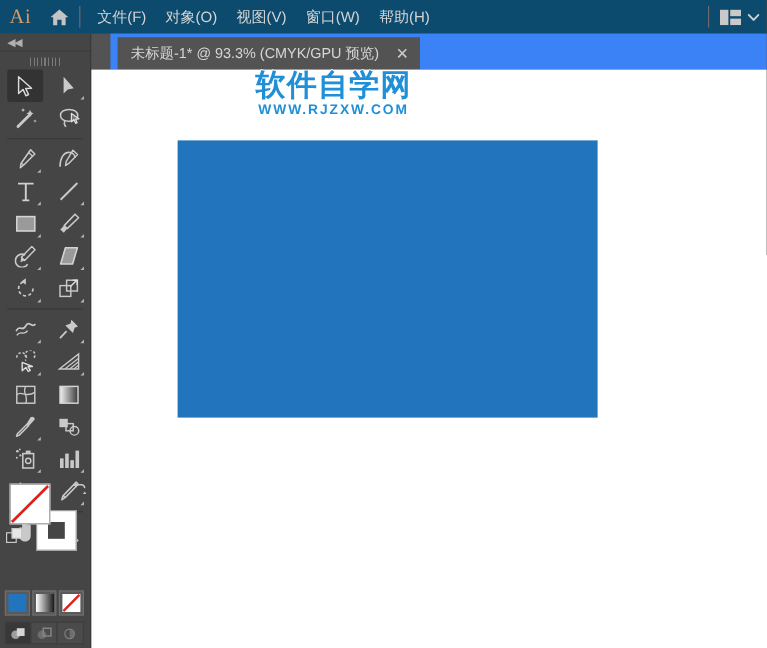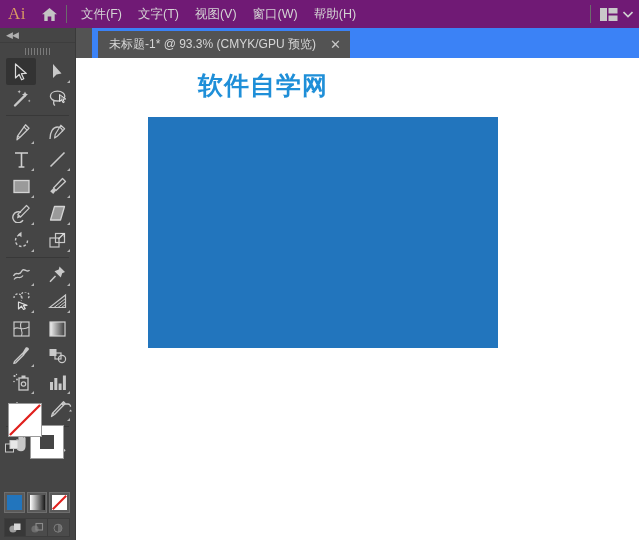--- a/index.html
+++ b/index.html
@@ -19,21 +19,21 @@
     width: 639px;
     height: 540px;
     background: #535353;
   }
 
   
   .menubar {
     position: absolute;
     left: 0; top: 0;
     width: 639px; height: 28px;
-    background: #701a75;
+    background: #0c4a6e;
     display: flex;
     align-items: center;
   }
   .ai-logo {
     width: 34px;
     text-align: center;
     color: #d99a63;
     font-size: 17px;
     font-family: "Liberation Serif", "DejaVu Serif", serif;
     letter-spacing: 0.5px;
@@ -272,22 +272,23 @@
     overflow: hidden;
   }
   .artboard-rect {
     position: absolute;
     background: #2275bd;
   }
 
   
   .watermark {
     position: absolute;
-    left: 198px; top: 72px;
+    left: 198px; top: 57px;
     width: 160px;
+    text-align: center;
     pointer-events: none;
     user-select: none;
   }
   .wm-cn {
     font-size: 25px;
     font-weight: bold;
     color: #1f8fd8;
     letter-spacing: 1px;
     line-height: 28px;
     -webkit-text-stroke: 1.1px #ffffff;
@@ -312,21 +313,21 @@
   <div class="menubar">
     <div class="ai-logo">Ai</div>
     <div class="home-btn">
       <svg width="17" height="15" viewBox="0 0 17 15">
         <path d="M8.5 1 L16 7.3 L13.7 7.3 L13.7 14 L10.3 14 L10.3 9.4 L6.7 9.4 L6.7 14 L3.3 14 L3.3 7.3 L1 7.3 Z" fill="#c4c4c4"></path>
       </svg>
     </div>
     <div class="menu-sep"></div>
     <div class="menu-items">
       <div class="menu-item">文件(F)</div>
-      <div class="menu-item">文字(T)</div>
+      <div class="menu-item">对象(O)</div>
       <div class="menu-item">视图(V)</div>
       <div class="menu-item">窗口(W)</div>
       <div class="menu-item">帮助(H)</div>
     </div>
     <div class="ws-switch">
       <div class="ws-sep"></div>
       <svg width="18" height="13" viewBox="0 0 18 13">
         <rect x="0" y="0" width="7" height="13" fill="#c9c9c9"></rect>
         <rect x="8.5" y="0" width="9" height="5.5" fill="#c9c9c9"></rect>
         <rect x="8.5" y="7.5" width="9" height="5.5" fill="#c9c9c9"></rect>
@@ -343,20 +344,21 @@
       <span class="tab-close">✕</span>
     </div>
   </div>
 
   <div class="canvas-area">
     <div class="artboard-rect" style="left:73px; top:59px; width:350px; height:231px; background:#2275bd;"></div>
   </div>
 
   <div class="watermark">
     <div class="wm-cn" style="color: rgb(31, 143, 216);">软件自学网</div>
+    <div class="wm-en" style="color: rgb(31, 143, 216);">WWW.RJZXW.COM</div>
   </div>
 
   <div class="toolpanel">
 
     <div class="tp-header">
       <div class="collapse-arrows">◀◀</div>
     </div>
     <div class="tp-grip">
       <div class="grip-dots"></div>
     </div>

